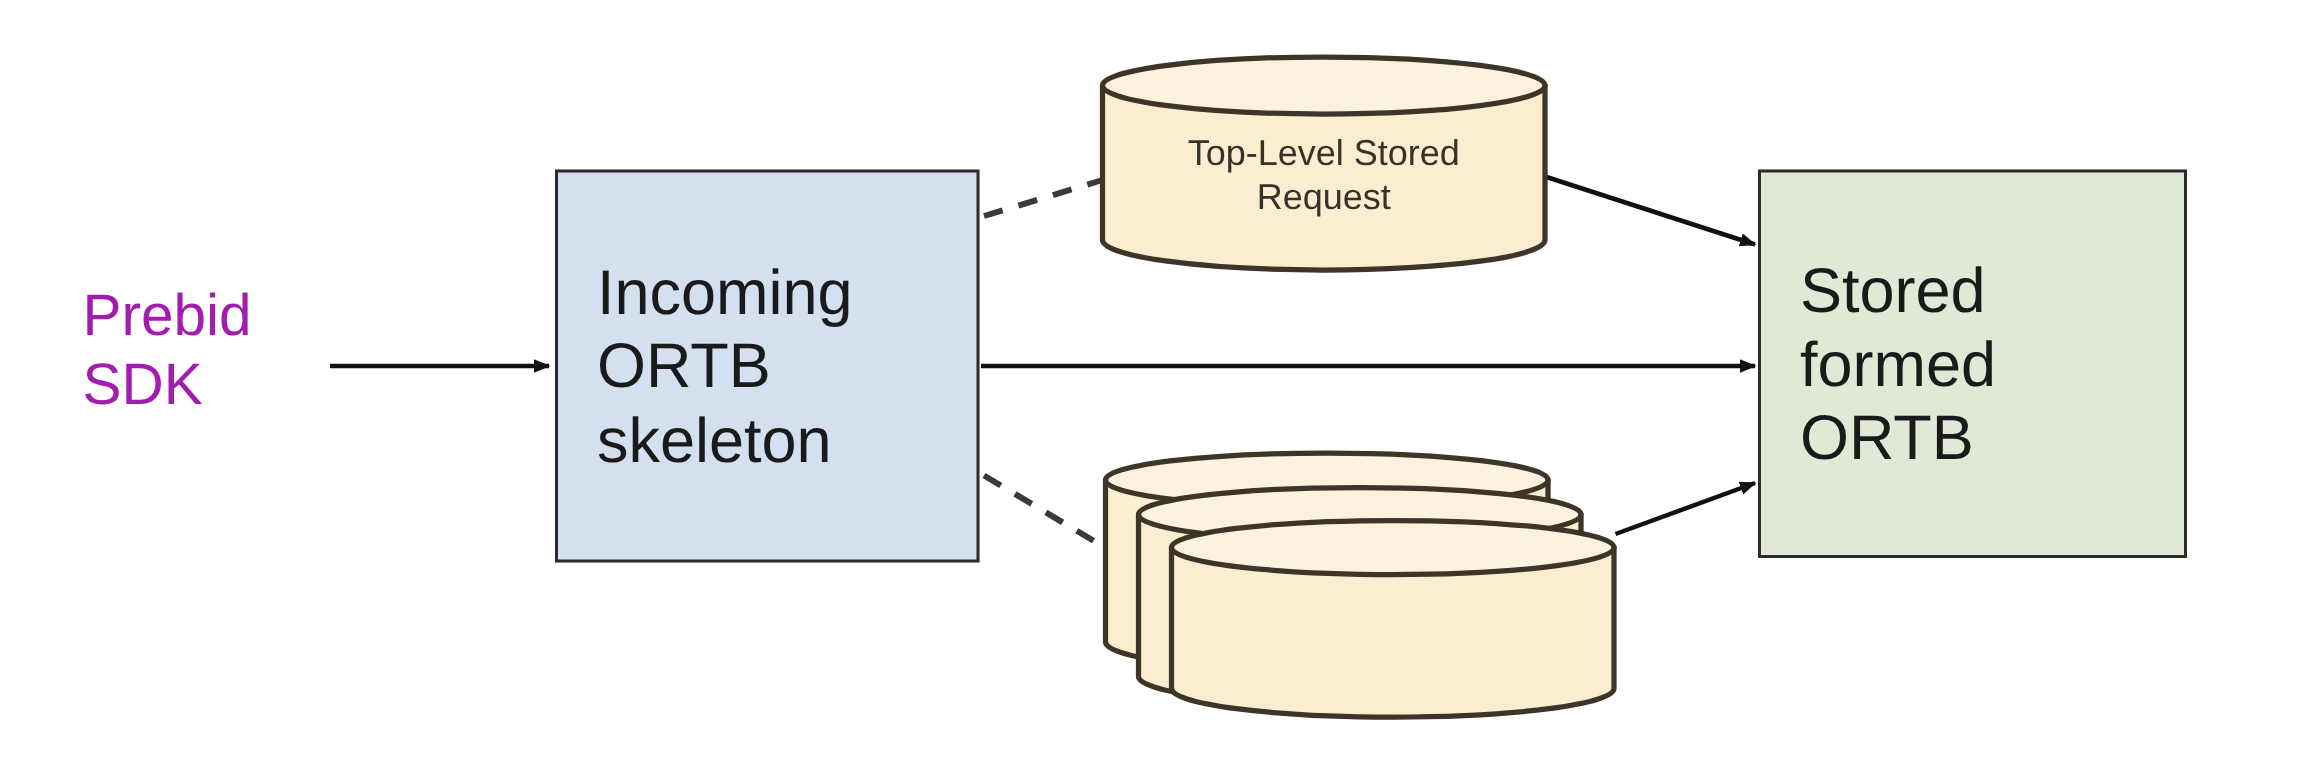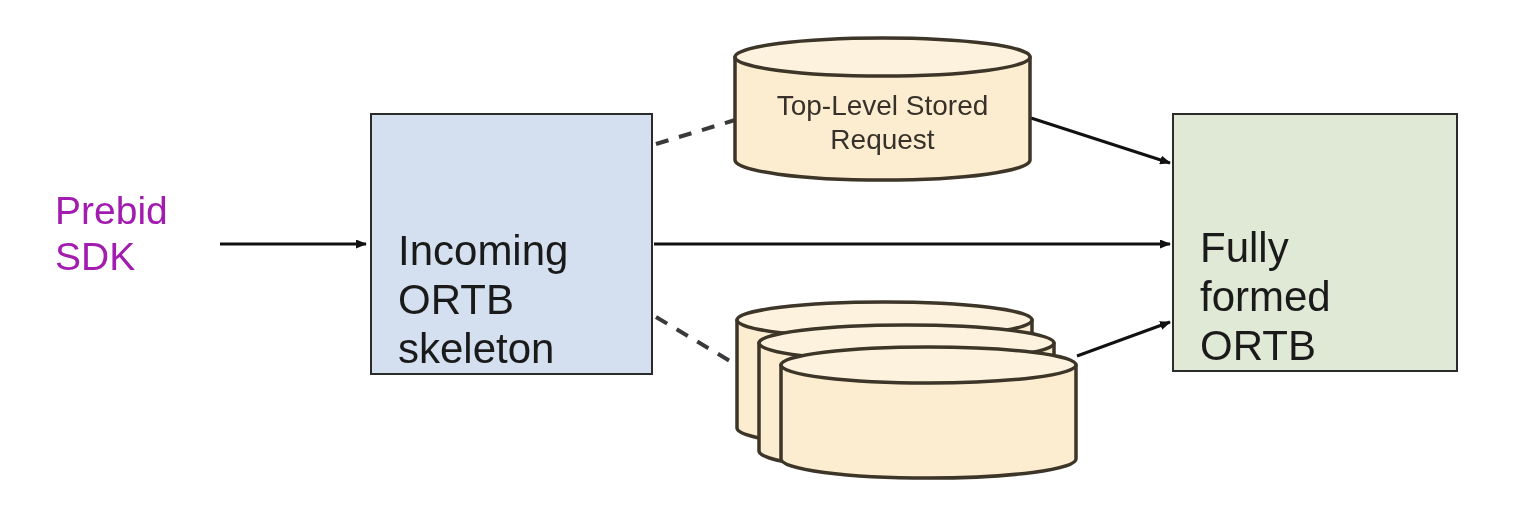--- a/index.html
+++ b/index.html
@@ -24,21 +24,21 @@
     width: 1532px;
     height: 514px;
   }
 
   
   .node-box {
     position: absolute;
     box-sizing: border-box;
     border: 2px solid #2b2b2b;
     display: flex;
-    align-items: flex-end;
+    align-items: center;
     justify-content: flex-start;
   }
   .node-box .box-label {
     font-size: 42px;
     line-height: 1.17;
     color: #1a1a1a;
     white-space: pre-line;
     padding-left: 26px;
   }
 
@@ -74,21 +74,21 @@
   }
   .cylinder svg {
     display: block;
     overflow: visible;
   }
   .cyl-label {
     position: absolute;
     left: 0;
     width: 100%;
     text-align: center;
-    font-size: 28px;
+    font-size: 24px;
     line-height: 1.2;
     color: #37312a;
     white-space: pre-line;
     pointer-events: none;
   }
 
   #store-top-level {
     left: 733px;
     top: 37px;
     width: 299px;
@@ -179,18 +179,18 @@
       </g>
 
       <g>
         <path d="M46,65 L46,159 A147.5,19 0 0 0 341,159 L341,65 Z" fill="#fcedd0" stroke="#3c3528" stroke-width="3.5" stroke-linejoin="round"></path>
         <ellipse cx="193.5" cy="65" rx="147.5" ry="18" fill="#fdf2dd" stroke="#3c3528" stroke-width="3.5"></ellipse>
       </g>
     </svg>
   </div>
 
   <div id="node-fully-formed-ortb" class="node-box">
-    <div class="box-label">Fully
+    <div class="box-label">Stored
 formed
 ORTB</div>
   </div>
 
 </div>
 
 </body></html>

